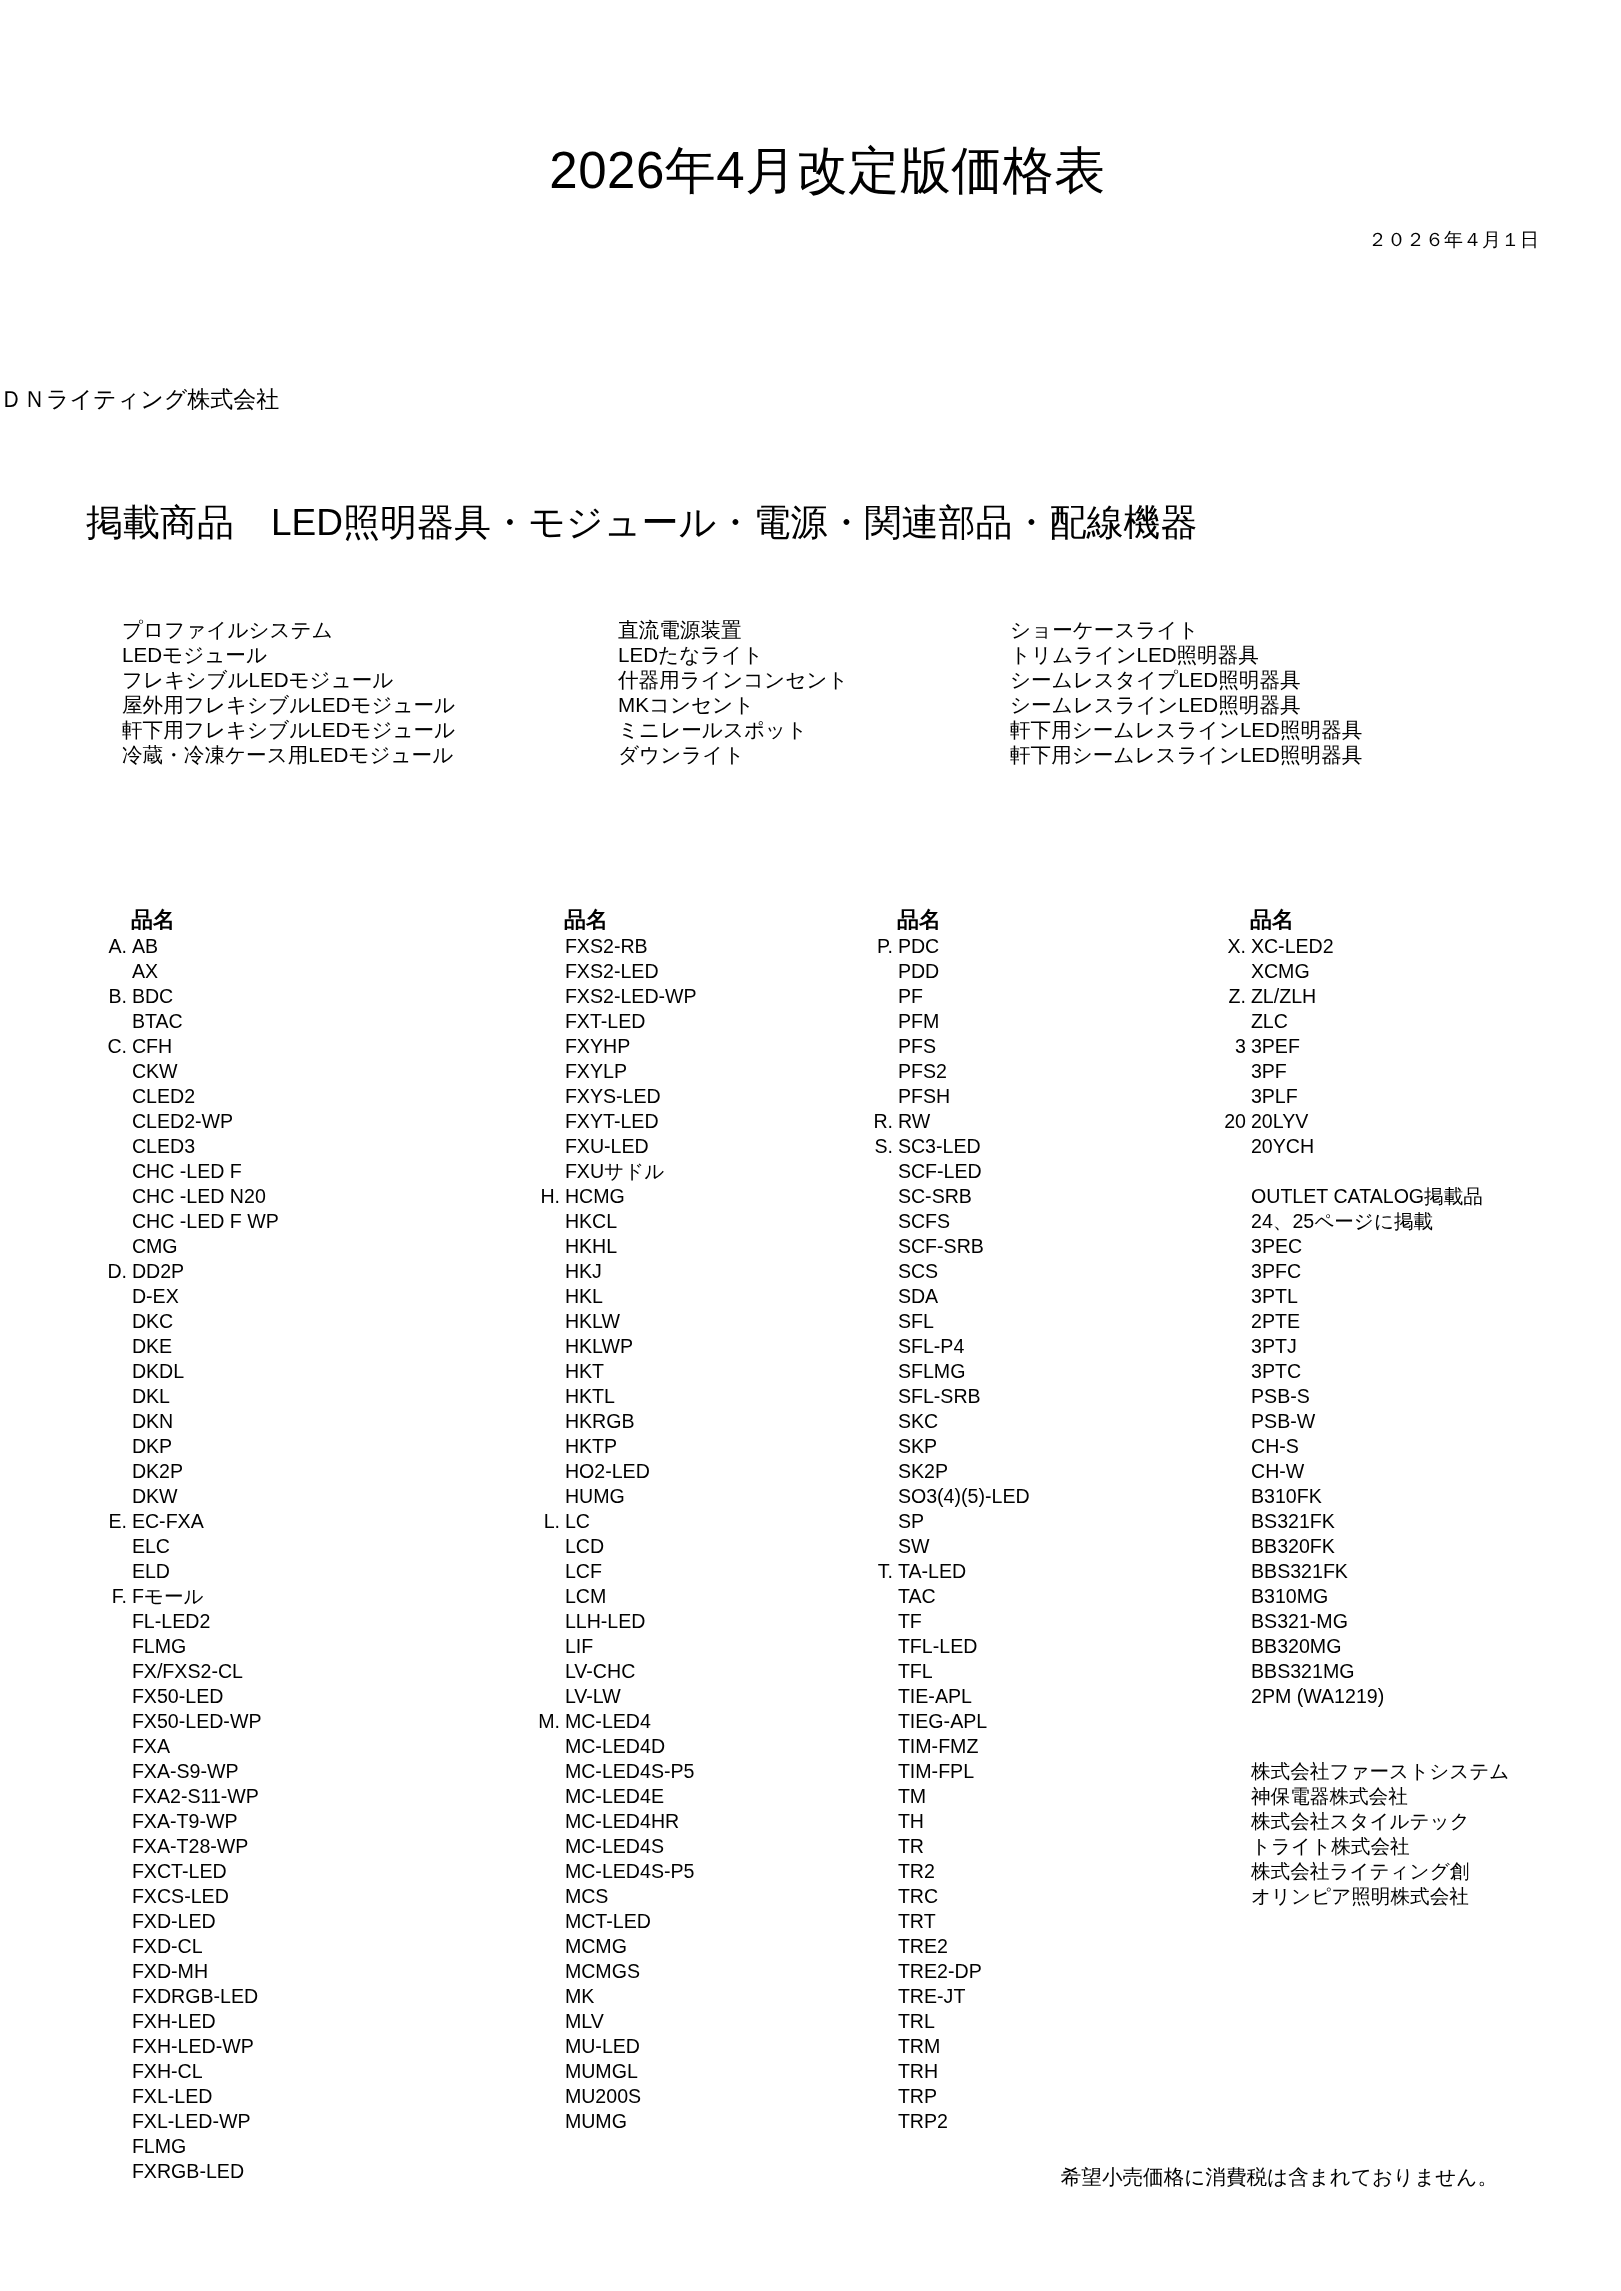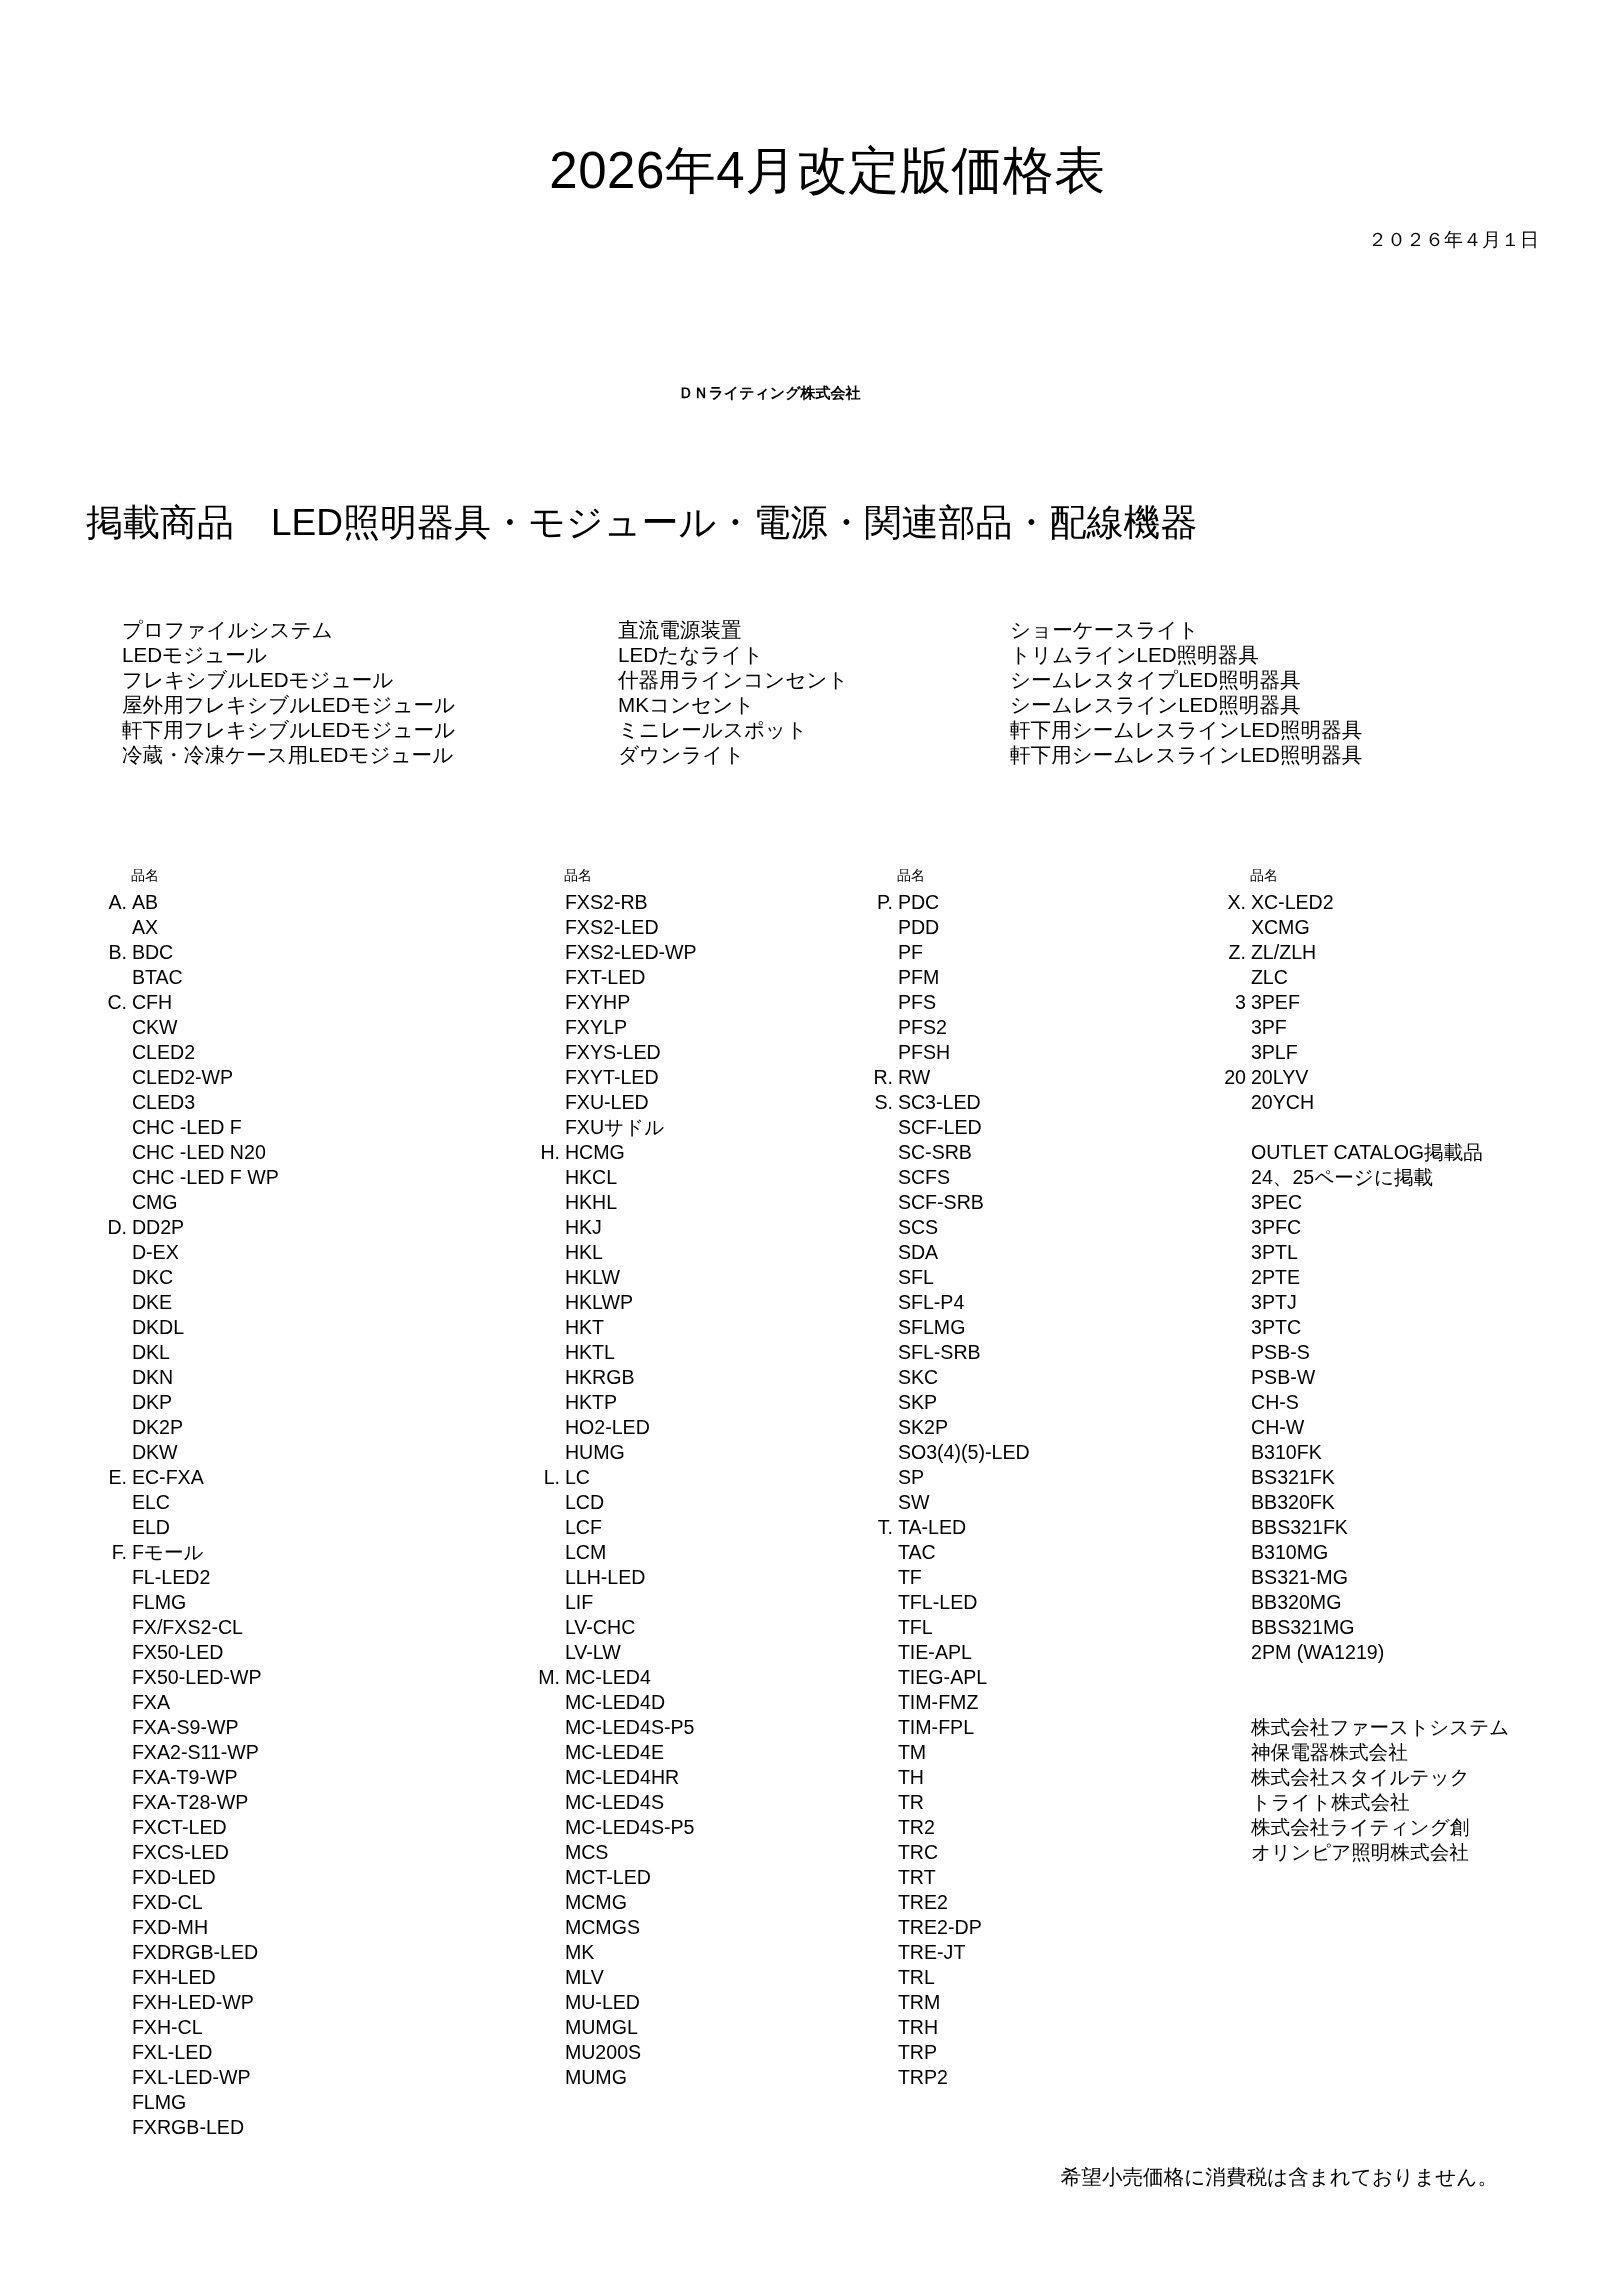--- a/index.html
+++ b/index.html
@@ -42,24 +42,23 @@
     text-align: right;
     font-size: 19px;
     letter-spacing: 0px;
     white-space: nowrap;
   }
   .doc-company {
     position: absolute;
     top: 384px;
     left: 0;
     width: 1539px;
-    text-align: center;
-    font-size: 15px;
+    text-align: left;
+    font-size: 23px;
     white-space: nowrap;
-    font-weight: bold;
   }
 
   
   .section-heading {
     position: absolute;
     top: 498px;
     left: 86px;
     font-size: 37px;
     white-space: nowrap;
   }
@@ -94,25 +93,26 @@
   .index-col {
     font-size: 19.6px;
     line-height: 25px;
   }
   .index-col.i1 { width: 433px; }
   .index-col.i2 { width: 333px; }
   .index-col.i3 { width: 353px; }
   .index-col.i4 { width: 351px; }
 
   .index-head {
-    font-weight: normal;
-    font-size: 14px;
+    font-weight: bold;
+    font-size: 22px;
     padding-left: 45px;
     line-height: 29px;
     white-space: nowrap;
+    margin-top: 44px;
   }
   .index-row {
     display: flex;
     flex-direction: row;
     white-space: nowrap;
     height: 25px;
   }
   .idx-letter {
     width: 41px;
     text-align: right;

